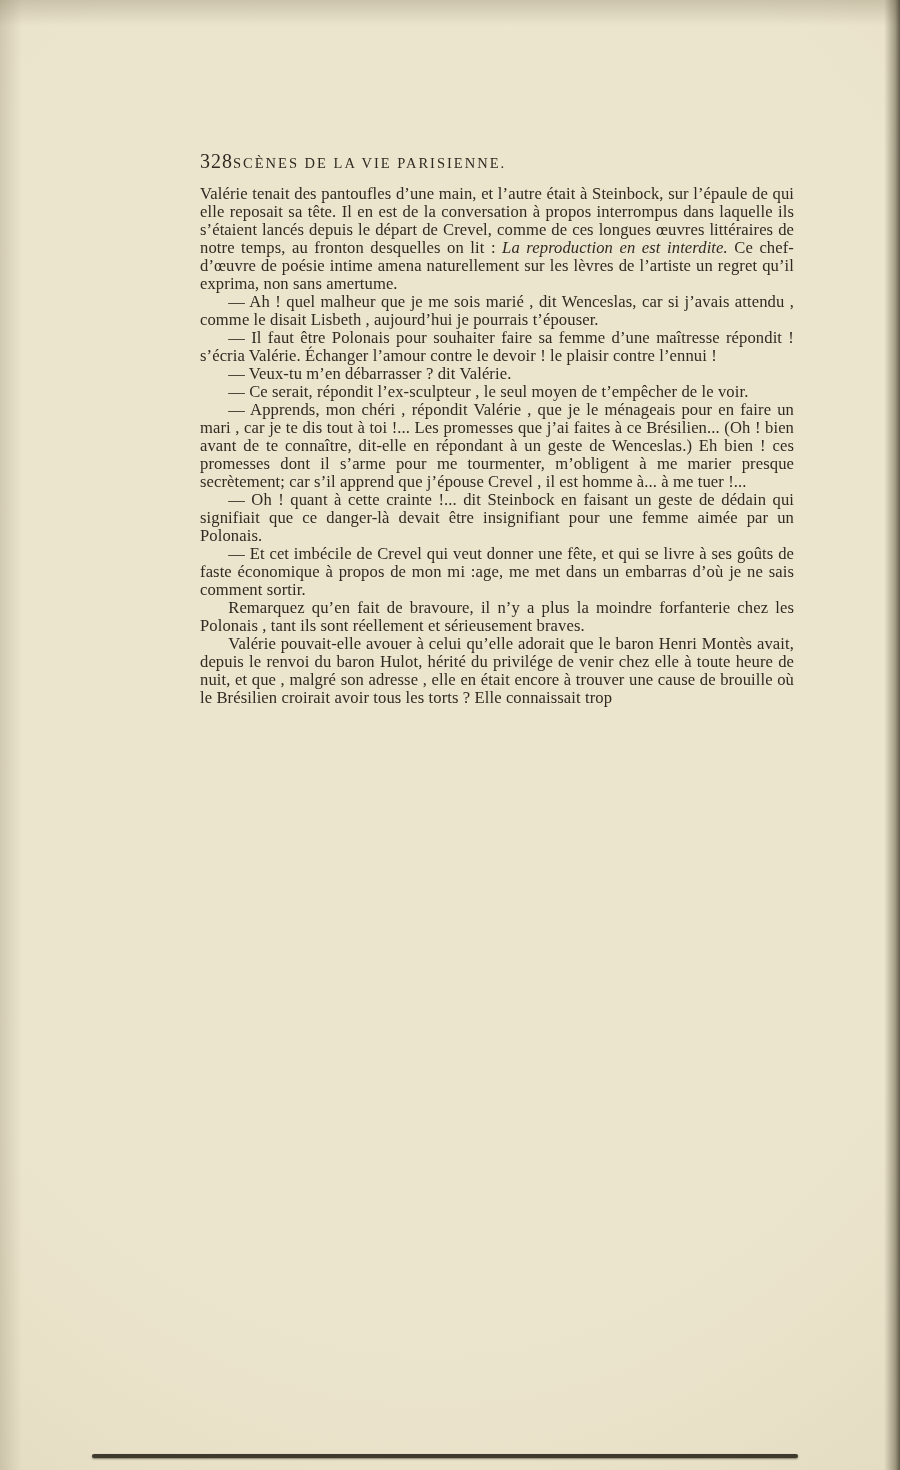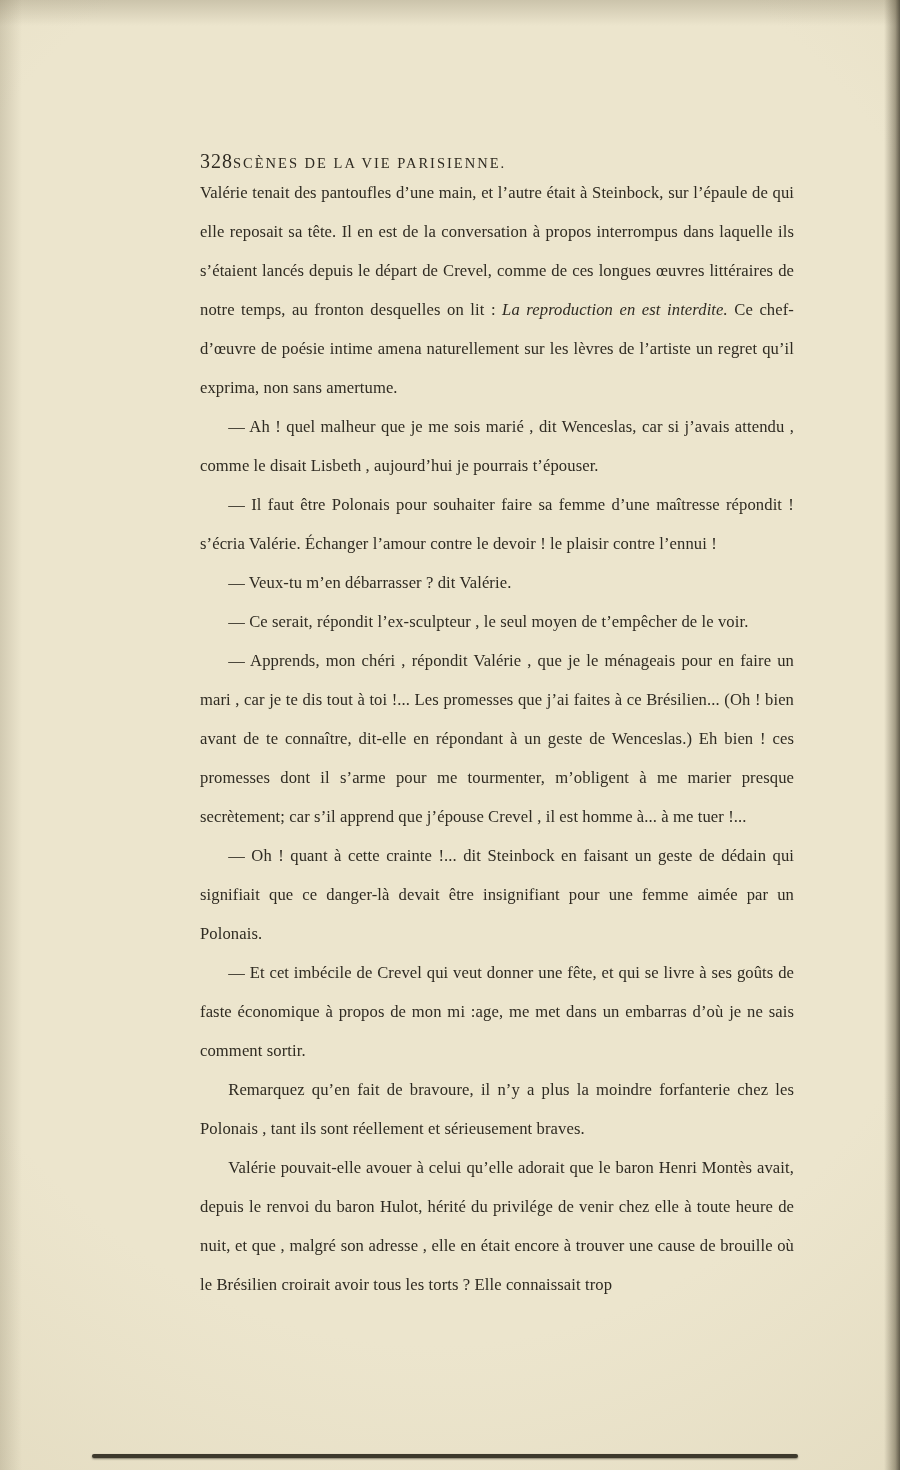--- a/index.html
+++ b/index.html
@@ -18,38 +18,38 @@
   }
   .page {
     position: absolute;
     left: 200px;
     top: 150px;
     width: 594px;
   }
   .header {
     display: flex;
     align-items: baseline;
-    margin-bottom: 0;
+    margin-bottom: 12px;
   }
   .page-number {
     font-size: 20px;
     letter-spacing: 1px;
     flex: 0 0 auto;
   }
   .running-title {
     flex: 1 1 auto;
     font-size: 14.5px;
     letter-spacing: 2px;
     padding-right: 30px;
     white-space: nowrap;
   }
   .text-block {
     text-align: justify;
     font-size: 16.6px;
-    line-height: 39px;
+    line-height: 18px;
     letter-spacing: 0.1px;
   }
   .text-block p {
     margin: 0;
   }
   .text-block p.indent {
     text-indent: 1.7em;
   }
   .text-block em {
     font-style: italic;

